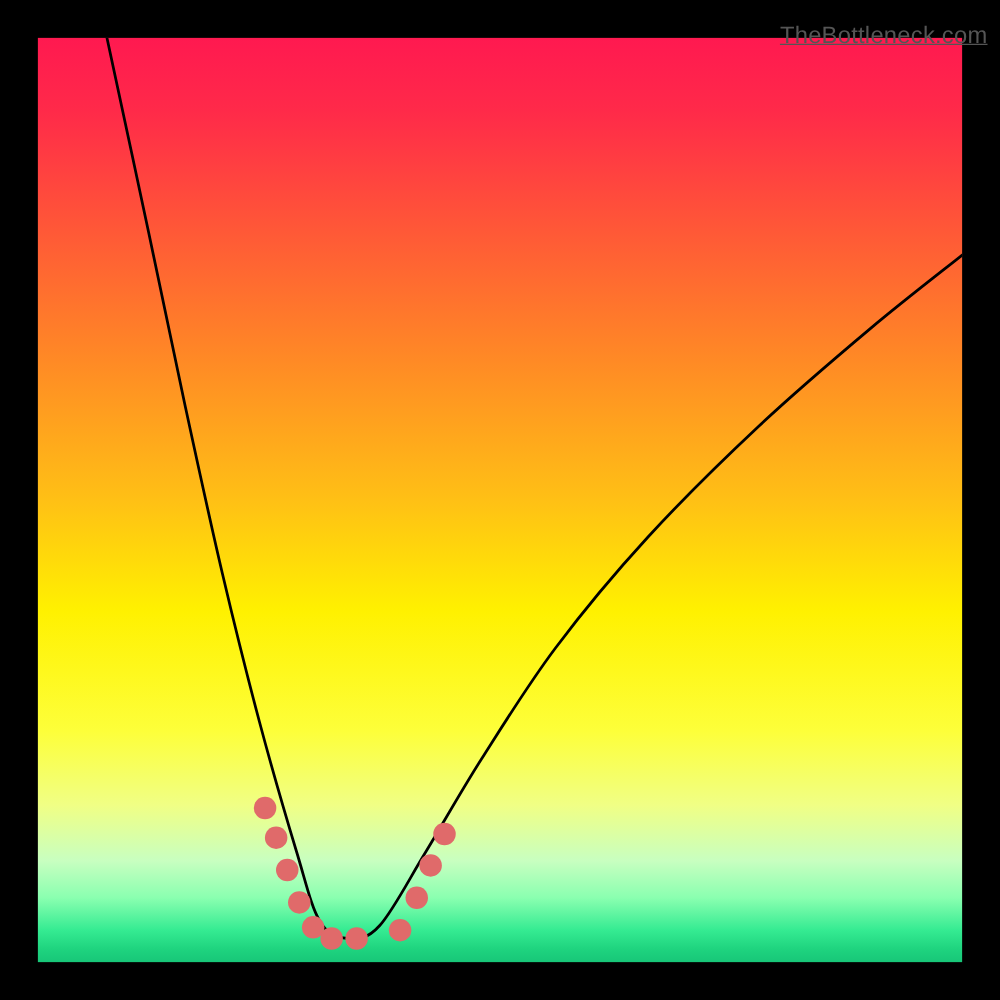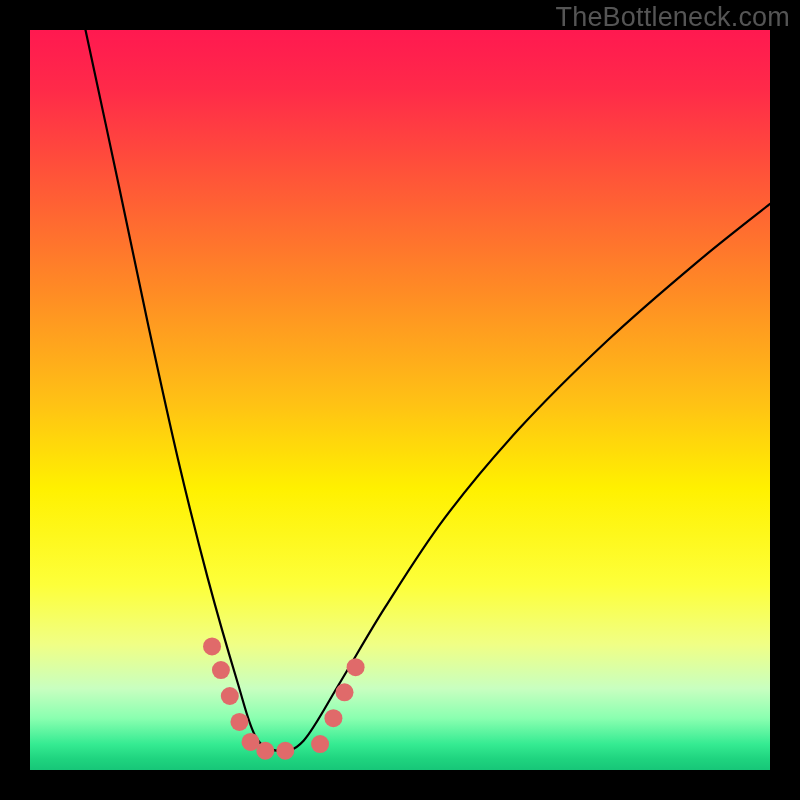--- a/index.html
+++ b/index.html
@@ -12,27 +12,28 @@
     font-family: Arial, Helvetica, sans-serif;
   }
   .frame {
     position: absolute;
     left: 0; top: 0;
     width: 800px; height: 800px;
     background: #000;
   }
   .watermark {
     position: absolute;
-    top: 2px;
+    top: 18px;
     right: 10px;
     color: #555;
-    font-size: 27px;
+    font-size: 19px;
     font-weight: 500;
     letter-spacing: 0.2px;
     z-index: 10;
+    text-decoration: underline;
   }
   .plot-area {
     position: absolute;
     left: 30px;
     top: 30px;
     width: 740px;
     height: 740px;
     overflow: hidden;
   }
   svg { display: block; }

